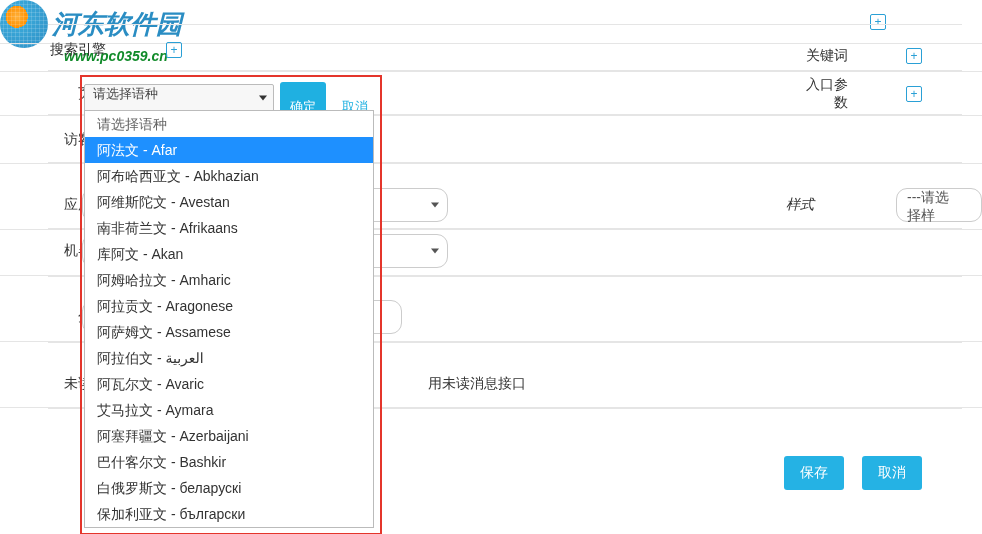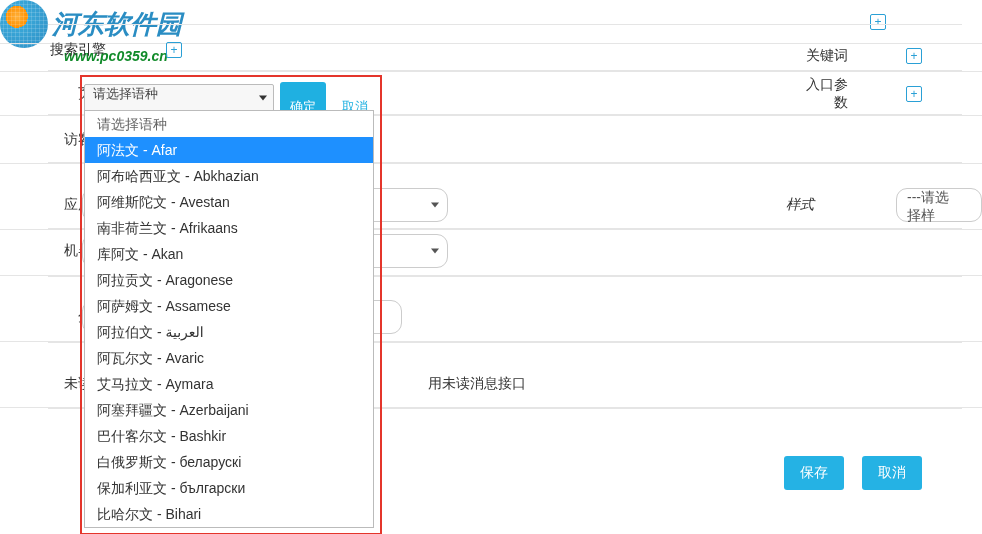--- a/index.html
+++ b/index.html
@@ -157,20 +157,21 @@
   </div>
 </div>
 
 <div class="dropdown" id="dropdown">
     <div class="dd-item placeholder">请选择语种</div>
     <div class="dd-item sel">阿法文 - Afar</div>
     <div class="dd-item">阿布哈西亚文 - Abkhazian</div>
     <div class="dd-item">阿维斯陀文 - Avestan</div>
     <div class="dd-item">南非荷兰文 - Afrikaans</div>
     <div class="dd-item">库阿文 - Akan</div>
+    <div class="dd-item">阿姆哈拉文 - Amharic</div>
     <div class="dd-item">阿拉贡文 - Aragonese</div>
     <div class="dd-item">阿萨姆文 - Assamese</div>
     <div class="dd-item">阿拉伯文 - العربية</div>
     <div class="dd-item">阿瓦尔文 - Avaric</div>
     <div class="dd-item">艾马拉文 - Aymara</div>
     <div class="dd-item">阿塞拜疆文 - Azerbaijani</div>
     <div class="dd-item">巴什客尔文 - Bashkir</div>
     <div class="dd-item">白俄罗斯文 - беларускі</div>
     <div class="dd-item">保加利亚文 - български</div>
     <div class="dd-item">比哈尔文 - Bihari</div>

